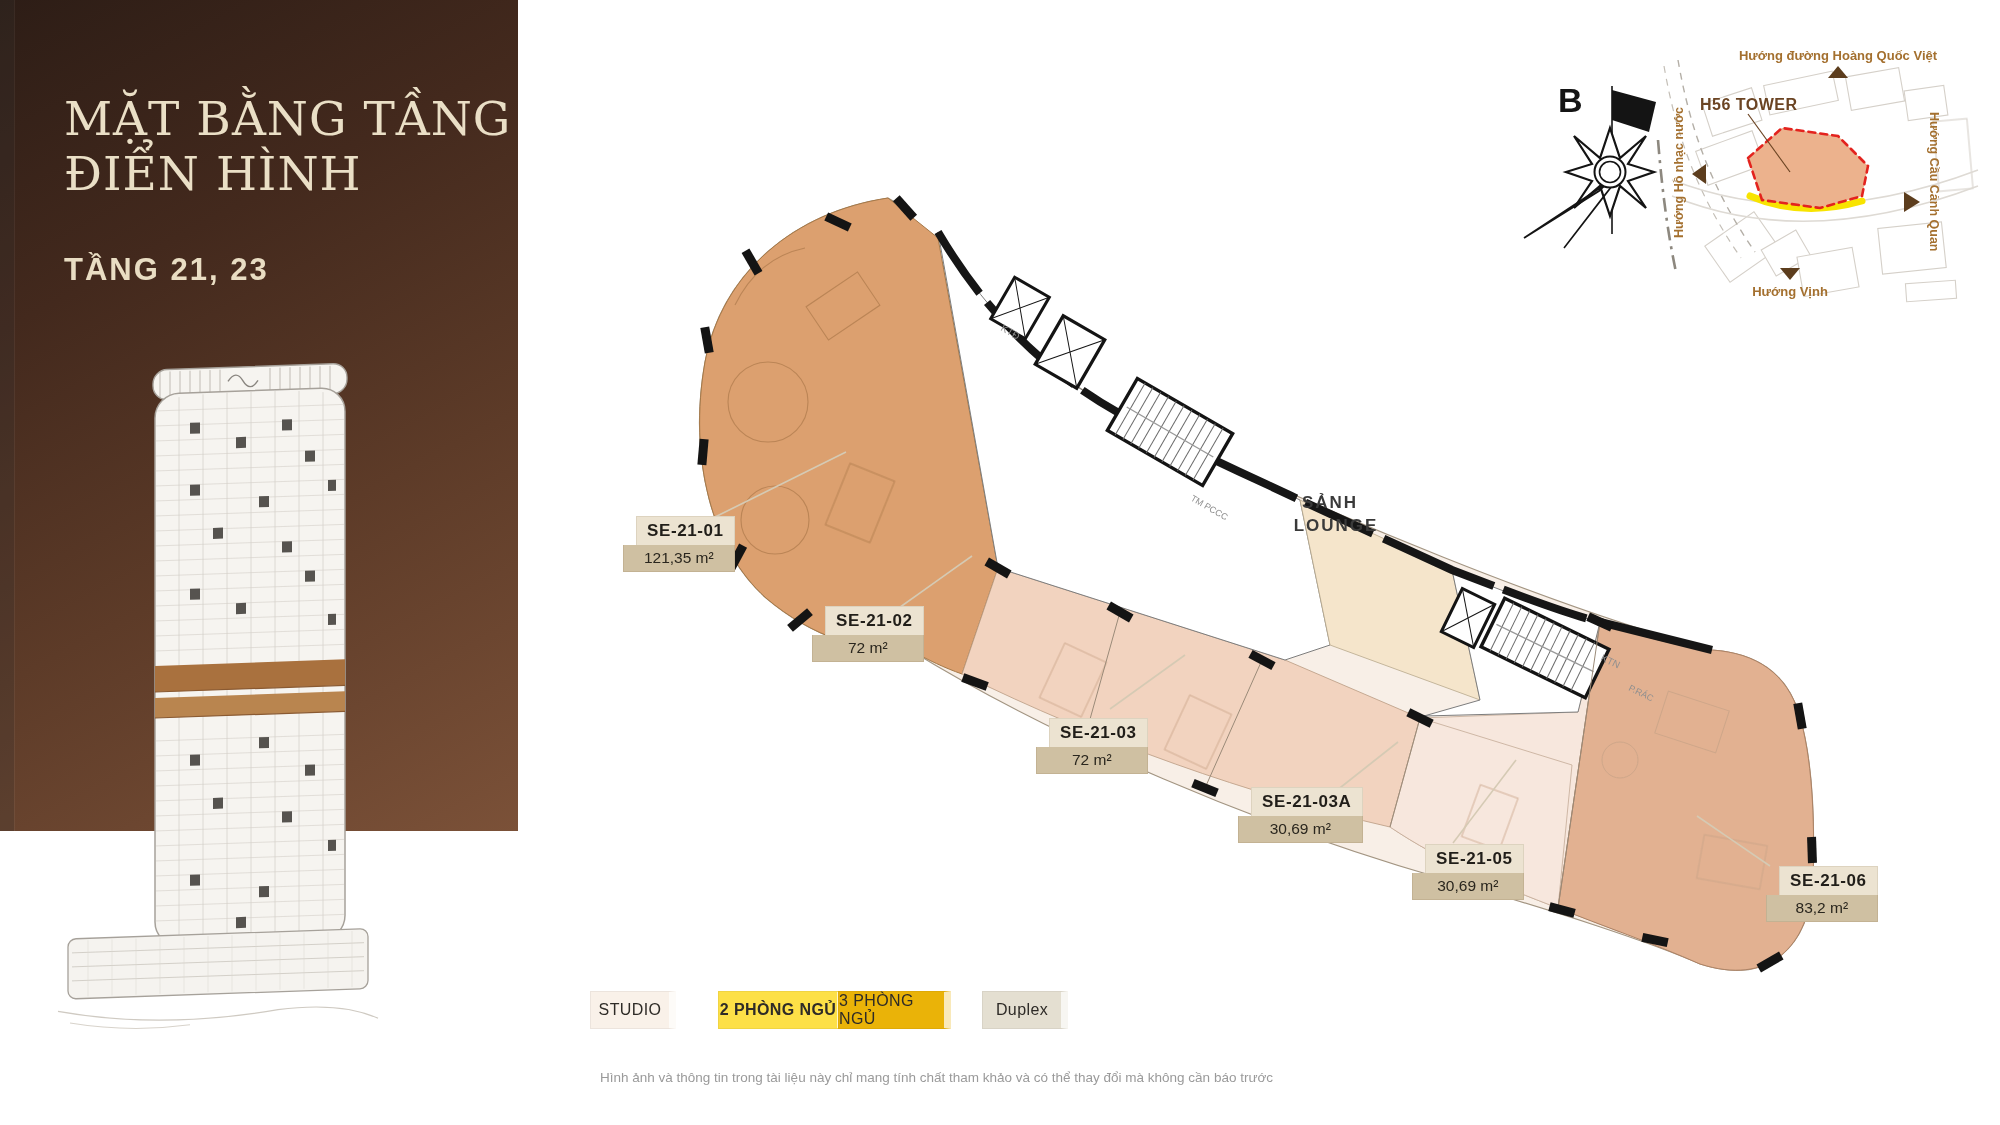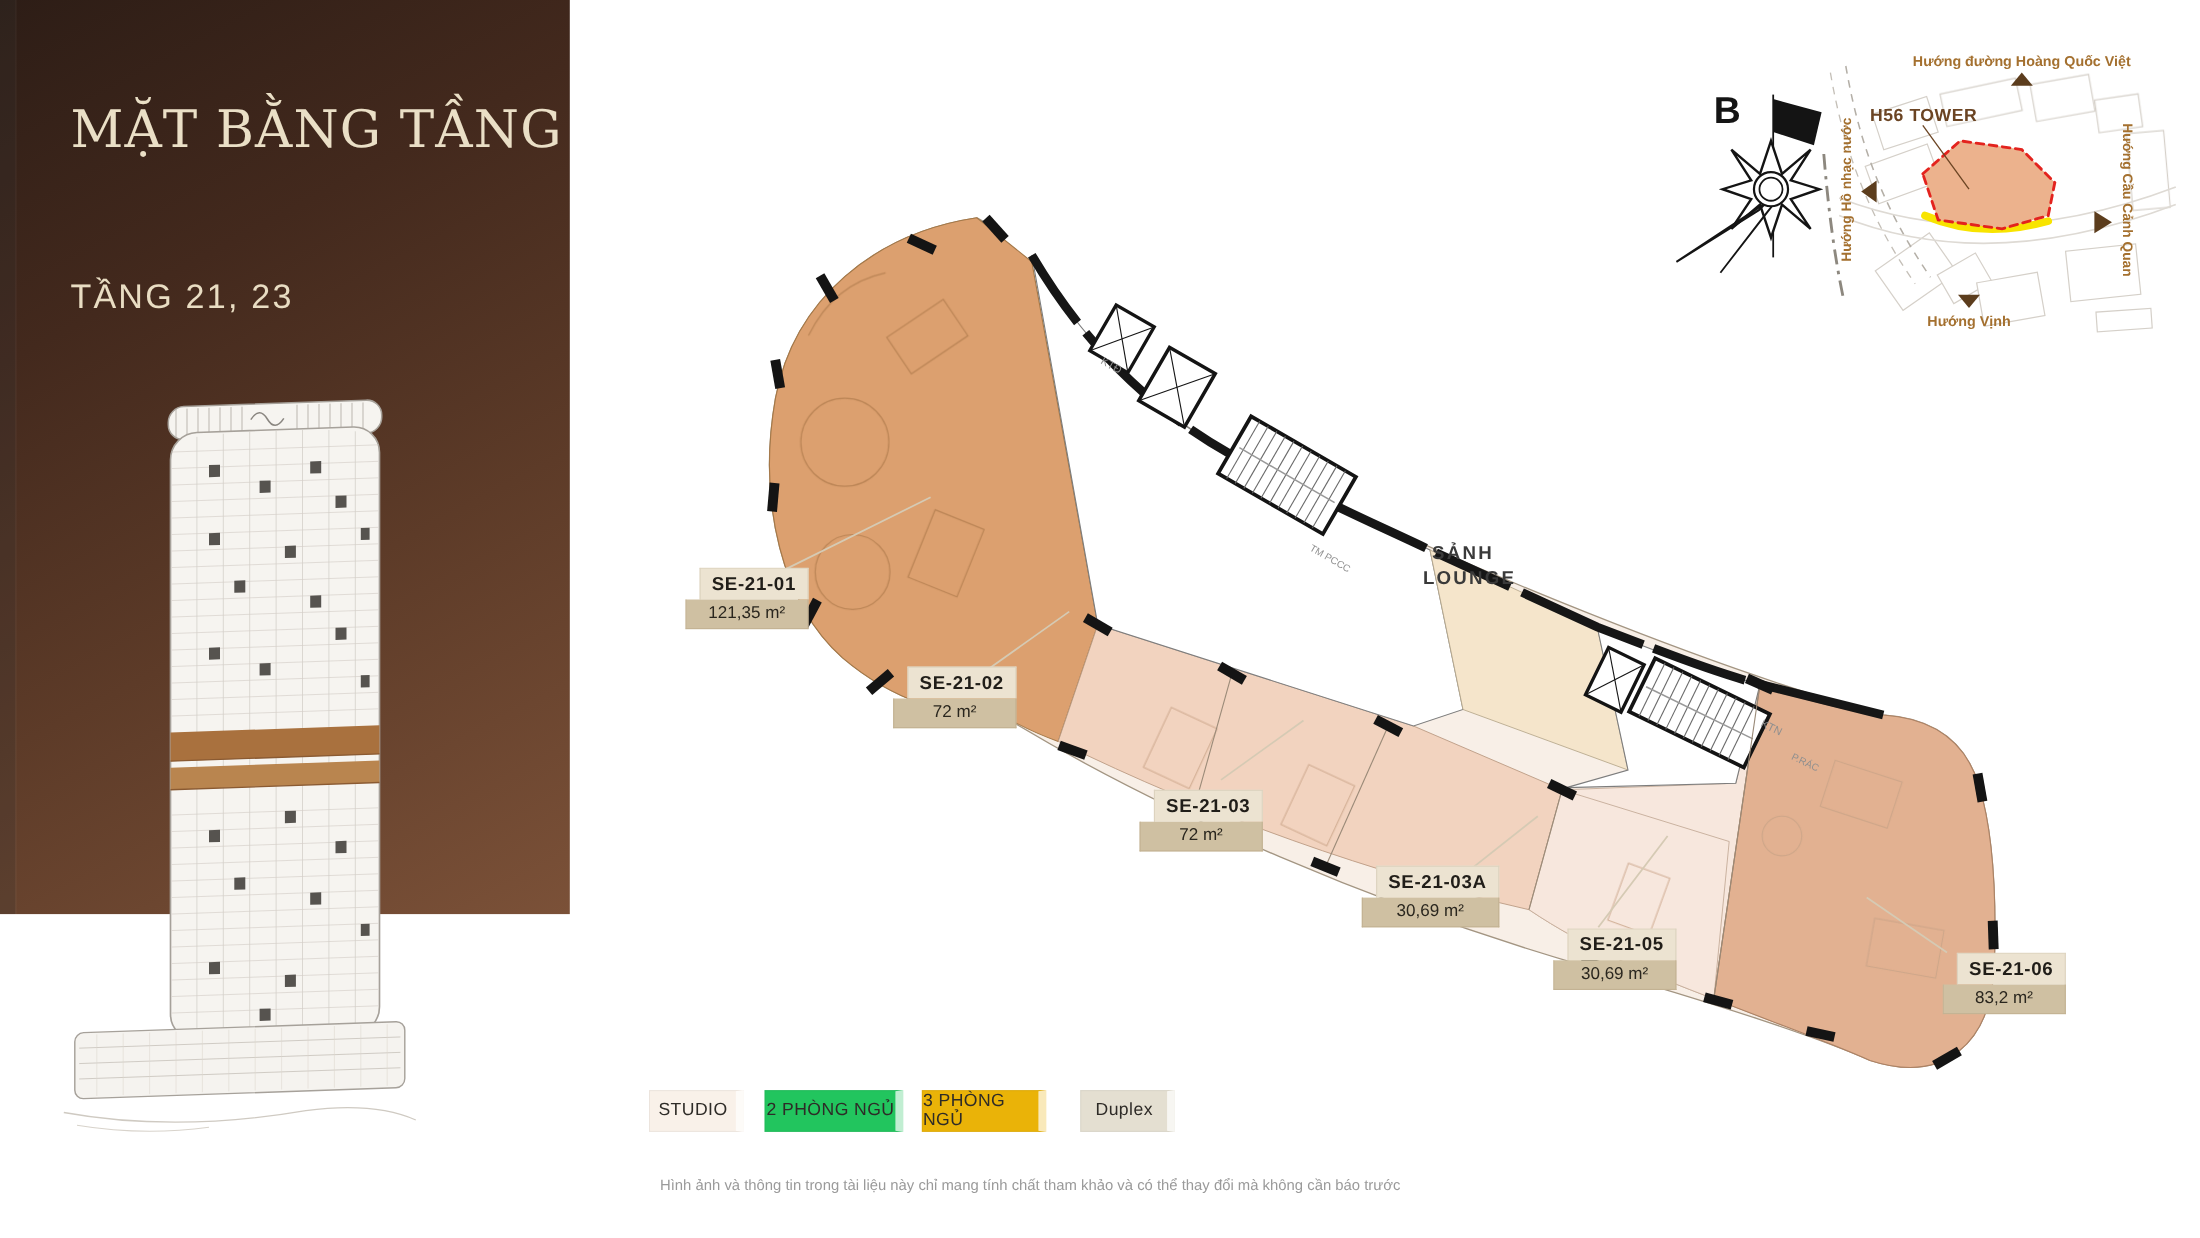--- a/index.html
+++ b/index.html
@@ -14,21 +14,21 @@
     box-shadow:inset 14px 0 0 rgba(0,0,0,.18), inset 15px 0 0 rgba(255,255,255,.06);
   }
   .sidebar-title{
     position:absolute;left:64px;top:92px;
     font-family:"DejaVu Serif",serif;
     font-size:47px;line-height:1.16;letter-spacing:1px;
     color:#eadfc6;font-weight:500;white-space:nowrap;
   }
   .sidebar-floor{
     position:absolute;left:64px;top:252px;
-    font-size:31px;letter-spacing:2px;color:#e9ddc3;font-weight:400;
+    font-size:31px;letter-spacing:2px;color:#e9ddc3;font-weight:700;
   }
   .tower-svg{position:absolute;left:40px;top:340px;}
   
   .unit-label{position:absolute;text-align:center;white-space:nowrap;}
   .ul-id{
     background:#ece3d1;color:#211e19;font-weight:700;font-size:17px;
     padding:4px 10px;letter-spacing:.6px;border:1px solid #ddd3bf;border-bottom:none;margin-left:13px;
   }
   .ul-area{
     background:#cfc0a2;color:#2a261e;font-size:15.5px;
@@ -48,20 +48,21 @@
   }
   svg text{font-family:"Liberation Sans",sans-serif;}
   .overlay{position:absolute;left:0;top:0;pointer-events:none;}
 </style>
 </head>
 <body>
 
 <div class="sidebar">
   <div class="sidebar-title">
     <div>MẶT BẰNG TẦNG</div>
+    <div>ĐIỂN HÌNH</div>
   </div>
   <div class="sidebar-floor">TẦNG 21, 23</div>
 
   <svg class="tower-svg" width="400" height="700" viewBox="0 0 400 700">
     <g transform="skewY(-2)">
       <rect x="113" y="34" width="194" height="30" rx="14" fill="#f6f4f0" stroke="#a6a19a" stroke-width="1.4"></rect>
       <g stroke="#b3aea6" stroke-width="0.8">
         <line x1="120" y1="36" x2="120" y2="62"></line>
           <line x1="130" y1="36" x2="130" y2="62"></line>
         <line x1="140" y1="36" x2="140" y2="62"></line>
@@ -394,19 +395,19 @@
 <div class="unit-label" style="left:1412px;top:844px">
   <div class="ul-id">SE-21-05</div>
   <div class="ul-area">30,69 m²</div>
 </div>
 <div class="unit-label" style="left:1766px;top:866px">
   <div class="ul-id">SE-21-06</div>
   <div class="ul-area">83,2 m²</div>
 </div>
 
 <div class="legend-chip" style="left: 590px; width: 78px; background-color: rgb(249, 241, 233);">STUDIO</div>
-<div class="legend-chip" style="left: 695px; width: 118px; background-color: #22c55e;">2 PHÒNG NGỦ</div>
+<div class="legend-chip" style="left: 718px; width: 118px; background-color: #fde047; font-weight: bold;">2 PHÒNG NGỦ</div>
 <div class="legend-chip" style="left: 838px; width: 105px; background-color: #eab308;">3 PHÒNG NGỦ</div>
 <div class="legend-chip" style="left: 982px; width: 78px; background-color: rgb(228, 223, 209);">Duplex</div>
 
 <div class="disclaimer">
   <div>Hình ảnh và thông tin trong tài liệu này chỉ mang tính chất tham khảo và có thể thay đổi mà không cần báo trước</div>
 </div>
 
 </body></html>

